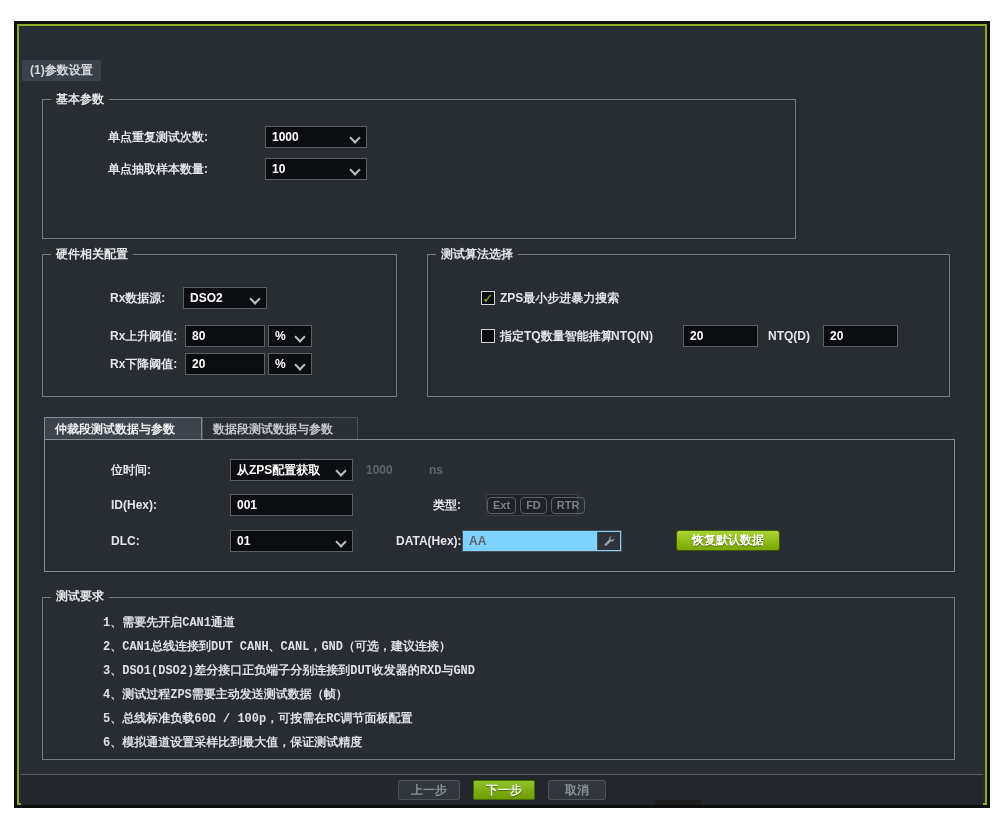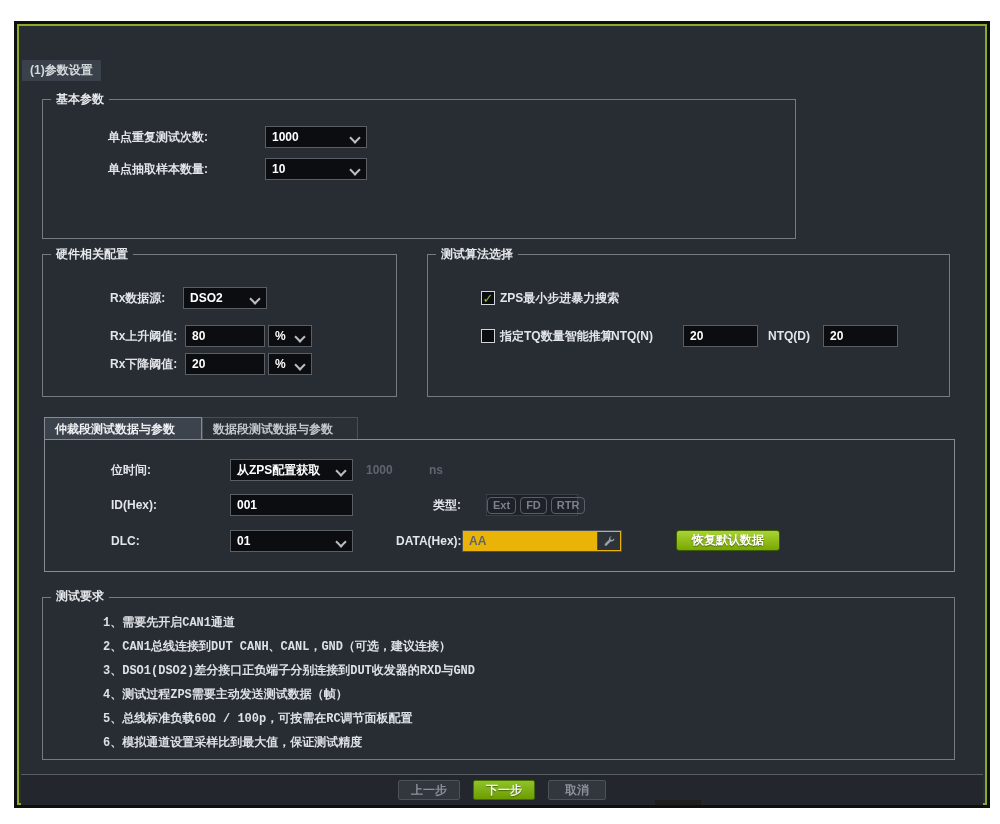--- a/index.html
+++ b/index.html
@@ -35,21 +35,21 @@
   
   .field{
     position:absolute;height:22px;box-sizing:border-box;background:#0b0d10;
     border:1px solid #5a5f66;color:#ffffff;font-weight:bold;line-height:20px;
     padding:0 6px;white-space:nowrap;overflow:hidden;
   }
   .select .caret{position:absolute;right:7px;top:7px;width:6px;height:6px;
     border-right:2px solid #b9bec4;border-bottom:2px solid #b9bec4;transform:rotate(45deg);}
   .disabled-text{position:absolute;color:#5f656d;font-weight:bold;line-height:22px;white-space:nowrap;}
   .dis-field{
-    position:absolute;height:22px;box-sizing:border-box;background:#eab308;
+    position:absolute;height:22px;box-sizing:border-box;background:#7dd3fc;
     border:1px solid #4b5057;color:#5f656d;font-weight:bold;line-height:20px;padding:0 6px;
   }
   
   .chk{position:absolute;width:14px;height:14px;box-sizing:border-box;background:#0b0d10;
     border:1px solid #d2d5d9;display:flex;align-items:center;justify-content:center;}
   .chk .checkmark{color:#8cc41e;font-size:13px;font-weight:bold;line-height:13px;}
   
   .ftab{position:absolute;height:22px;line-height:22px;box-sizing:border-box;
     padding:0 10px;font-weight:bold;white-space:nowrap;}
   .ftab.active{background:#3c434c;color:#eef0f2;border:1px solid #868b92;border-bottom:none;z-index:2;}

